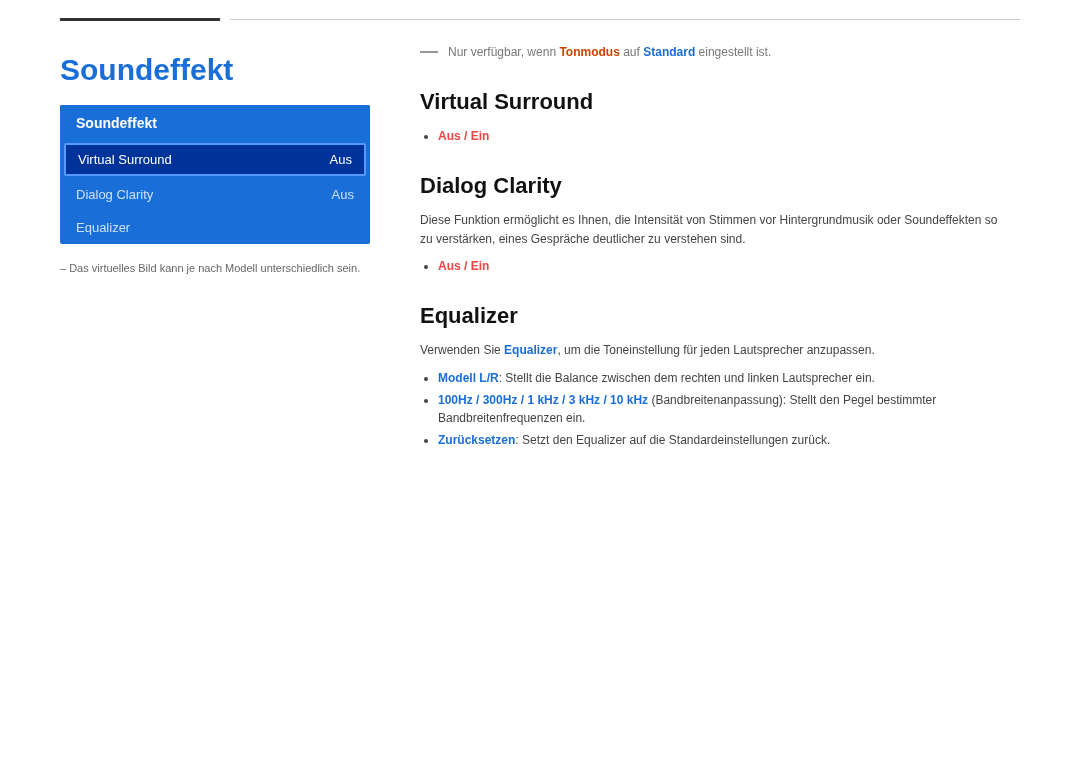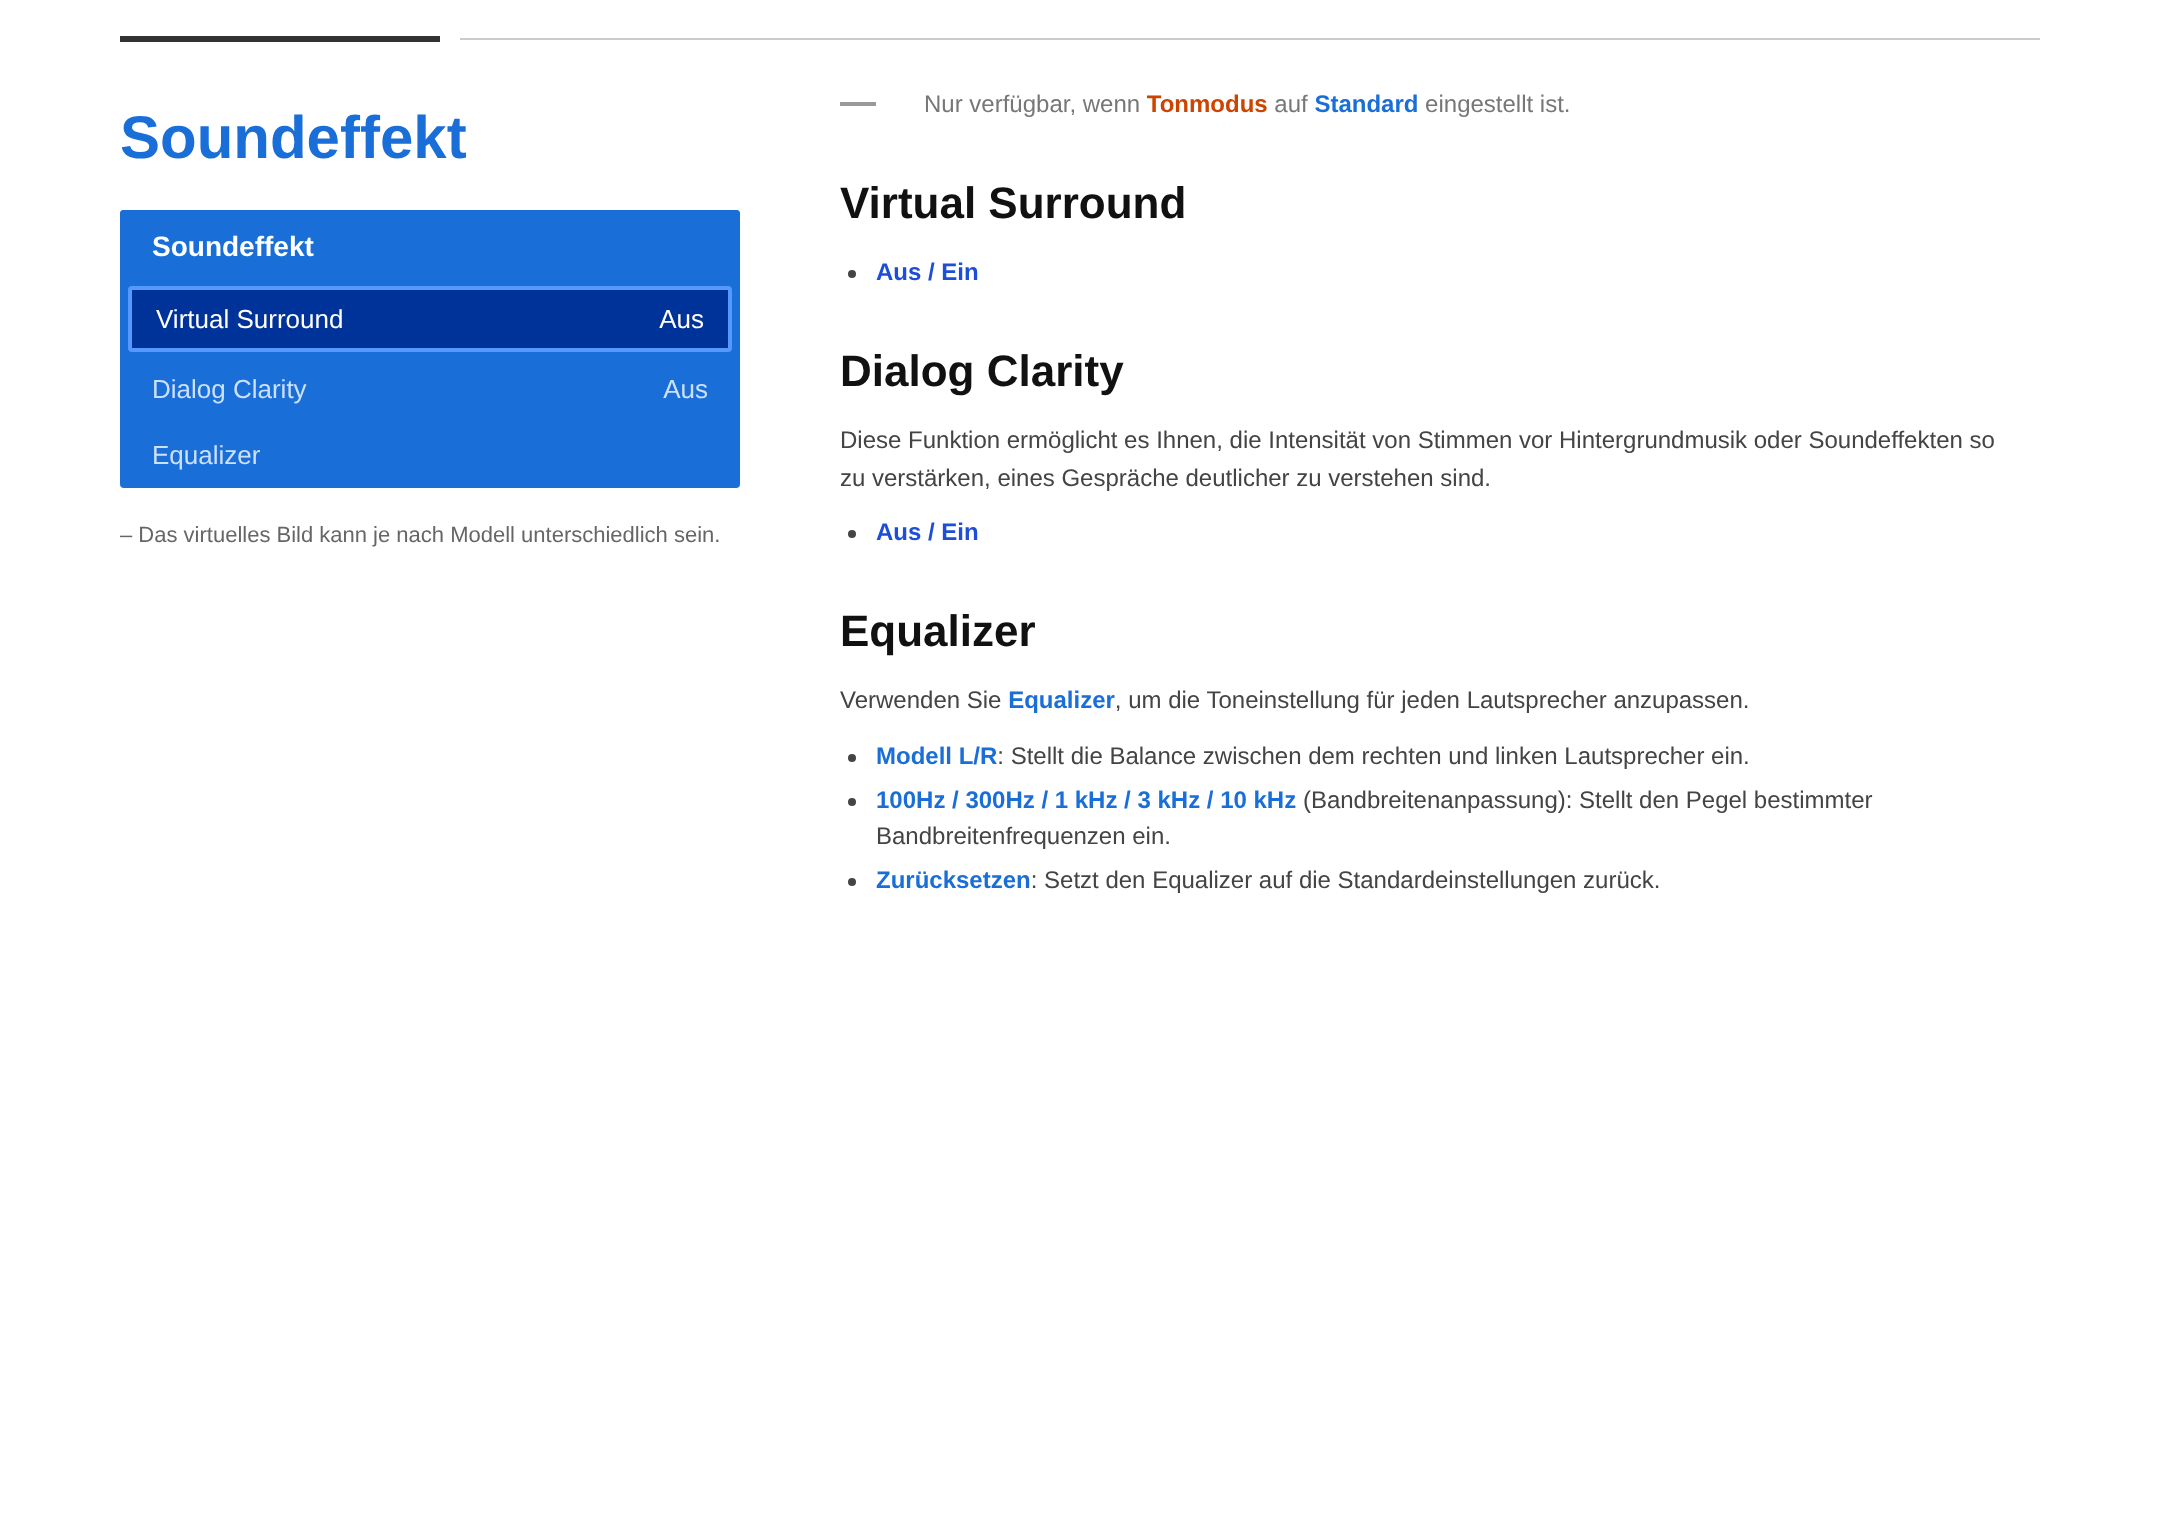--- a/index.html
+++ b/index.html
@@ -112,21 +112,21 @@
       font-size: 12px;
       color: #444;
       margin-bottom: 6px;
     }
 
     .intro-note {
       font-size: 12px;
       color: #777;
       display: flex;
       align-items: center;
-      gap: 20px;
+      gap: 6px;
       margin-bottom: 30px;
     }
     .intro-note .dash {
       display: inline-block;
       width: 18px;
       height: 2px;
       background: #999;
       flex-shrink: 0;
       margin-right: 4px;
     }
@@ -161,21 +161,21 @@
     .highlight-orange {
       color: #cc4400;
       font-weight: bold;
     }
     .highlight-blue {
       color: #1a6ed8;
       font-weight: bold;
     }
 
     .accent-red {
-      color: #1d4ed8;
+      color: #ef4444;
       font-weight: bold;
     }
   </style>
 </head>
 <body>
 
 <div class="top-bar">
   <div class="top-line-left"></div>
   <div class="top-line-right"></div>
 </div>

